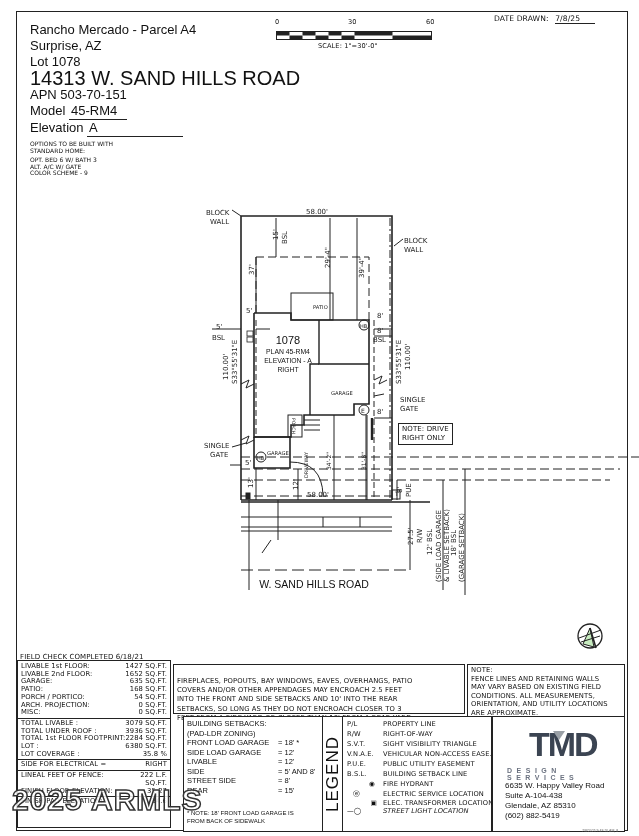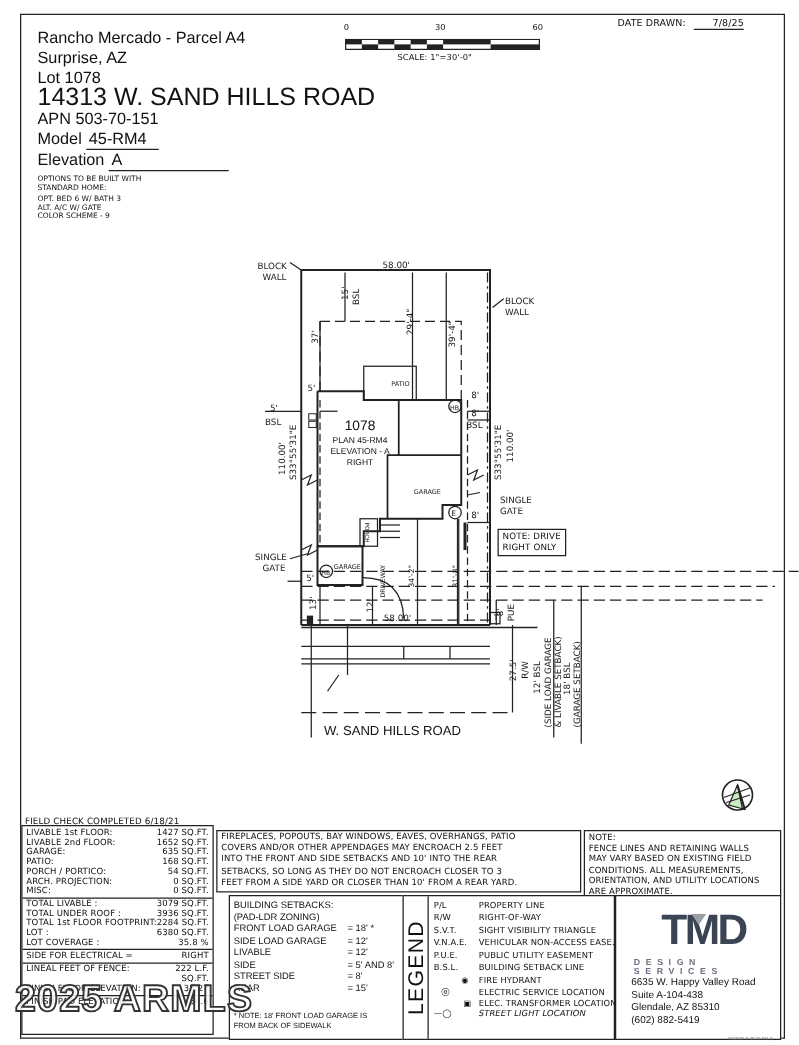--- a/index.html
+++ b/index.html
@@ -66,21 +66,21 @@
     <rect x="52.5" y="0.5" width="13" height="4" fill="#222"></rect>
       <rect x="65.5" y="4.5" width="13" height="4" fill="#222"></rect>
     <rect x="78.5" y="0.5" width="38" height="4" fill="#222"></rect>
       <rect x="116.5" y="4.5" width="39" height="4" fill="#222"></rect>
   </svg>
   <div class="cad" style="margin-left:42px;margin-top:3px;">SCALE:  1"=30'-0"</div>
 </div>
 
 <div class="abs cad" style="left:494px;top:15px;font-size:7.6px;">
   <span>DATE  DRAWN:</span>
-  <span class="ul" style="width:40px;text-align:right;margin-left:4px;">7/8/25</span>
+  <span class="ul" style="width:40px;text-align:left;margin-left:4px;">7/8/25</span>
 </div>
 
 <svg class="abs" style="left:0;top:0;" width="639" height="640">
   <g stroke="#222" fill="none" stroke-width="1">
 
     <polyline points="241,216 392,216 392,500" stroke-width="1.6"></polyline>
     <line x1="241" y1="216" x2="241" y2="500" stroke-width="1.6"></line>
     <line x1="241" y1="500" x2="392" y2="500" stroke-width="1.6"></line>
 
     <line x1="390" y1="218" x2="390" y2="500" stroke-dasharray="8,3,2,3"></line>
@@ -306,21 +306,21 @@
       <span>FINISH FLOOR ELEVATION:</span>
       <span>35.27</span>
     </div>
   <div class="sep" style="margin:1px -3px 1px -3px;"></div>
   <div class="row">
       <span>FINISH PAD ELEVATION:</span>
       <span>34.6</span>
     </div>
 </div>
 
-<div class="box cad" style="left:173px;top:664px;width:292px;height:50px;padding:0 3px;font-size:6.8px;line-height:9.2px;">
+<div class="box cad" style="left:173px;top:664px;width:292px;height:50px;padding:12px 3px;font-size:6.8px;line-height:9.2px;">
   <div>FIREPLACES, POPOUTS, BAY WINDOWS, EAVES, OVERHANGS, PATIO</div>
   <div>COVERS AND/OR OTHER APPENDAGES MAY ENCROACH 2.5 FEET</div>
   <div>INTO THE FRONT AND SIDE SETBACKS AND 10' INTO THE REAR</div>
   <div>SETBACKS, SO LONG AS THEY DO NOT ENCROACH CLOSER TO 3</div>
   <div>FEET FROM A SIDE YARD OR CLOSER THAN 10' FROM A REAR YARD.</div>
 </div>
 
 <div class="box cad" style="left:467px;top:664px;width:158px;height:53px;padding:1px 3px;font-size:6.8px;line-height:8.5px;">
   <div>NOTE:</div>
   <div>FENCE LINES AND RETAINING WALLS</div>

